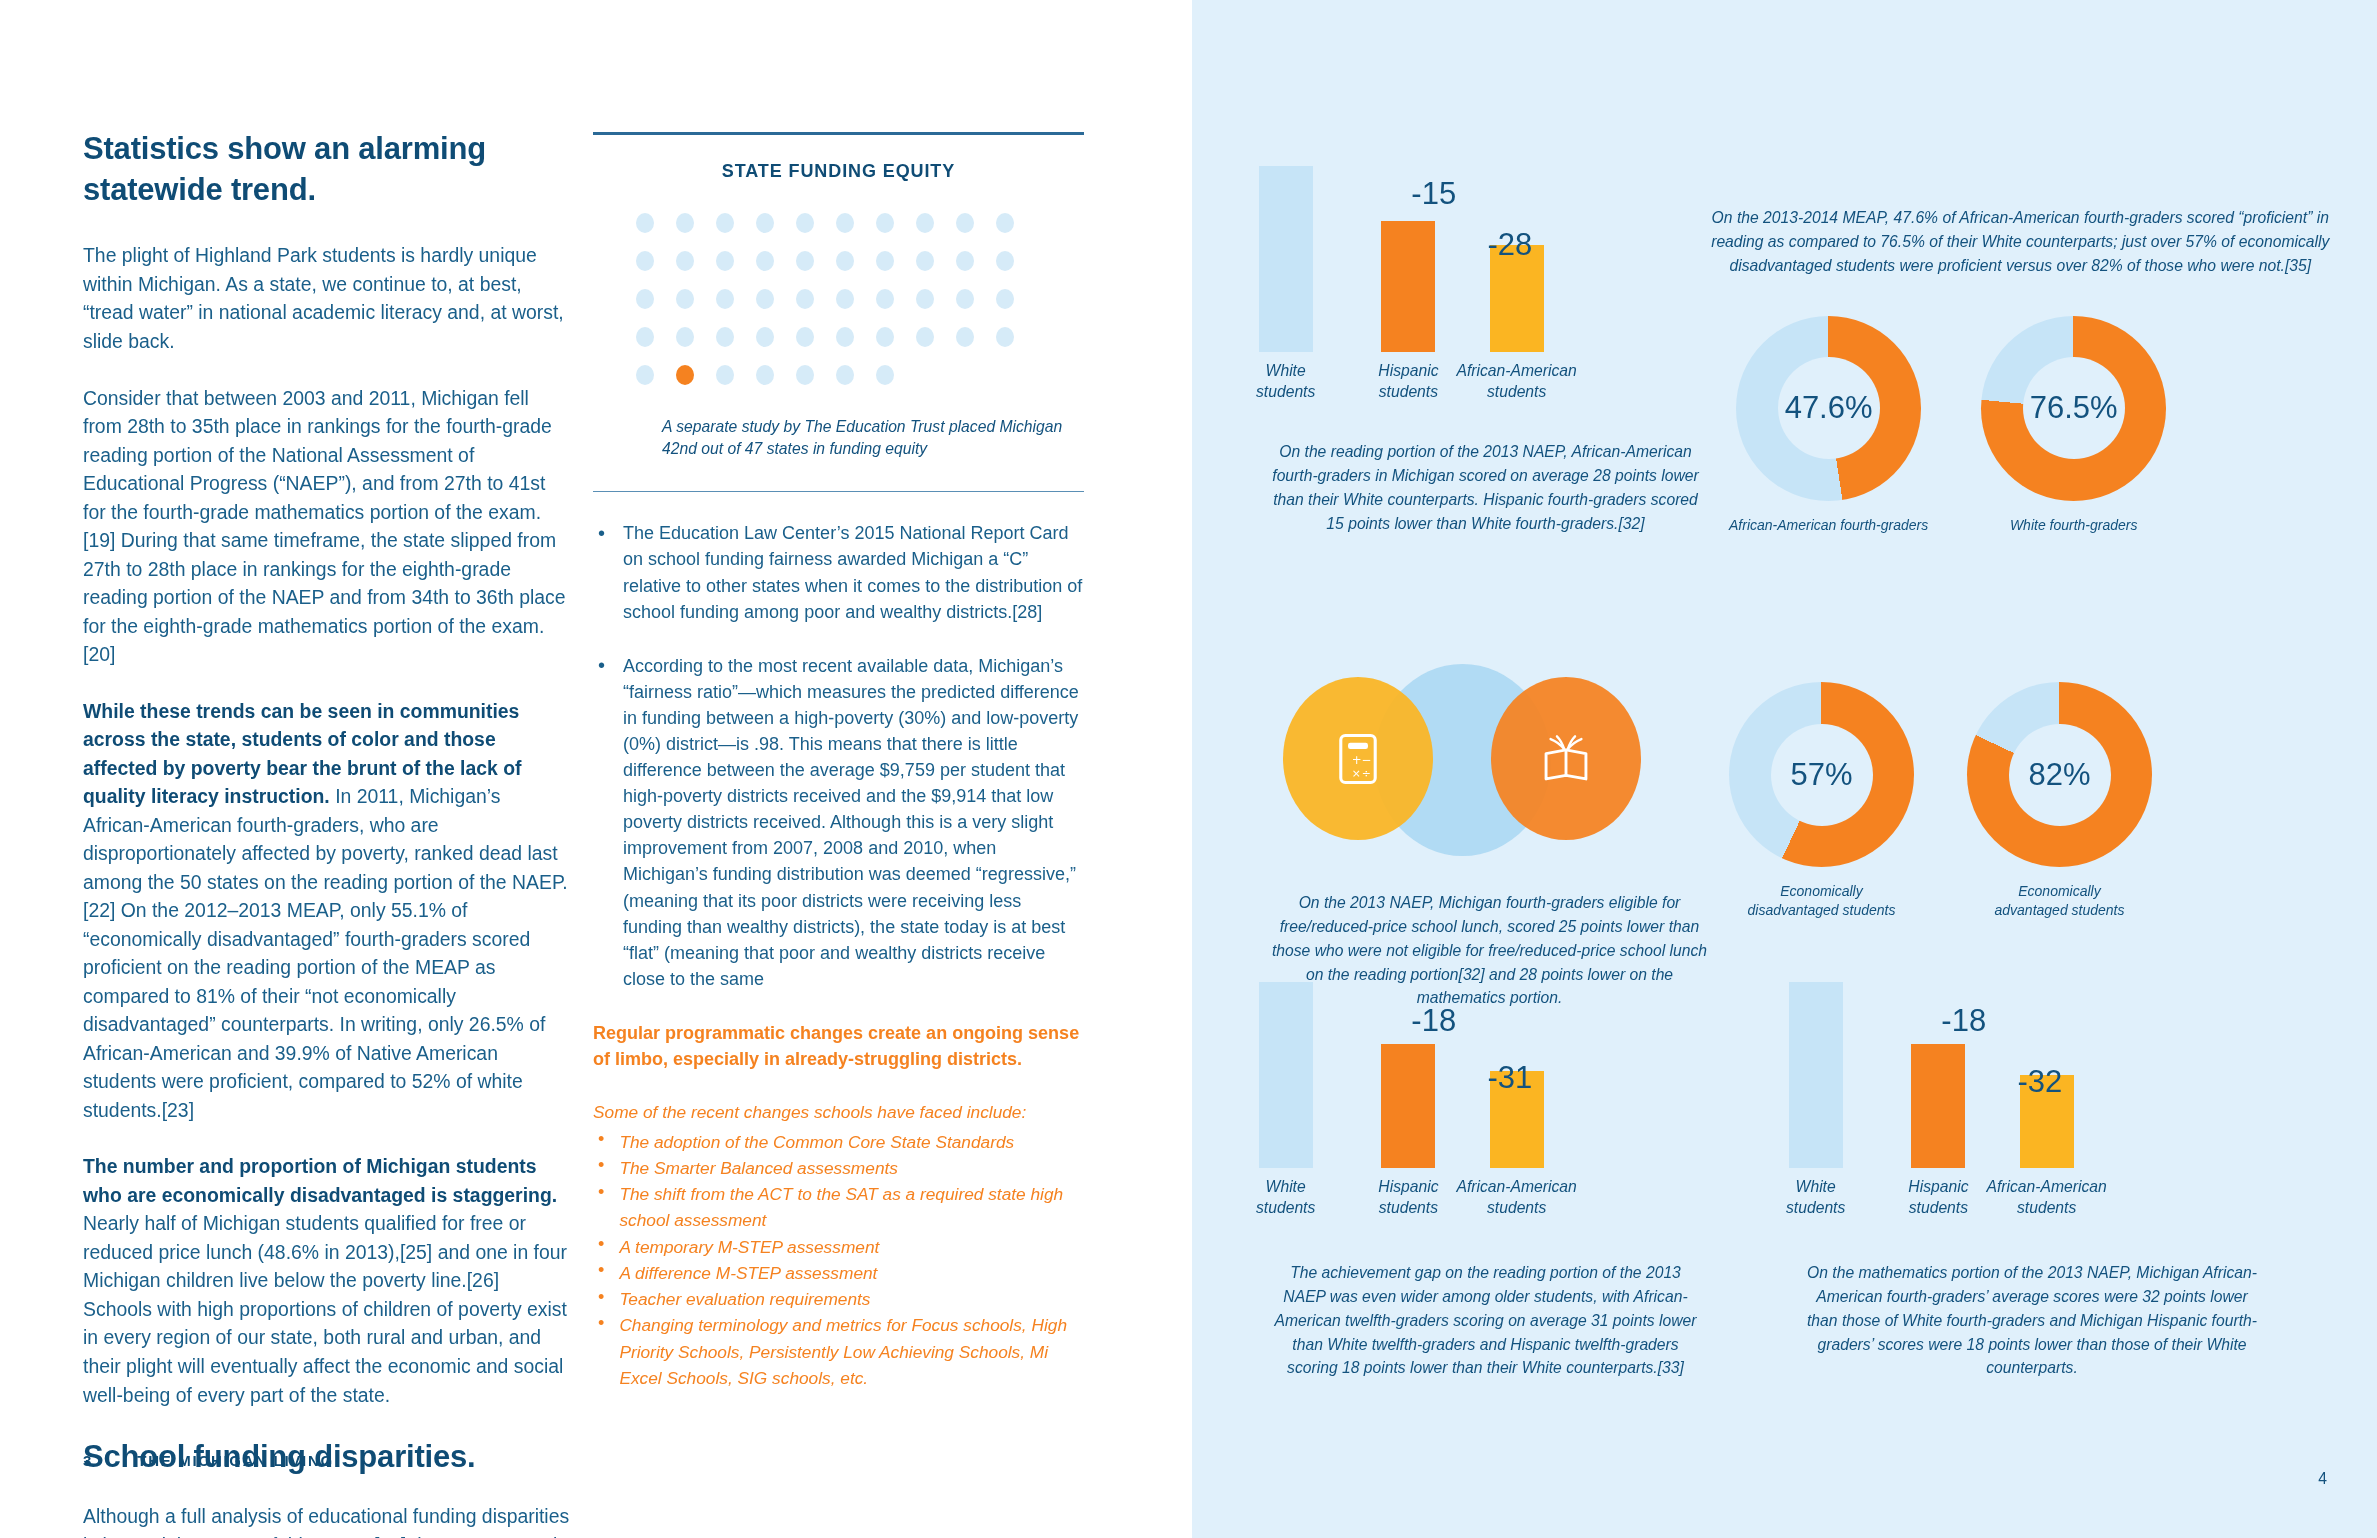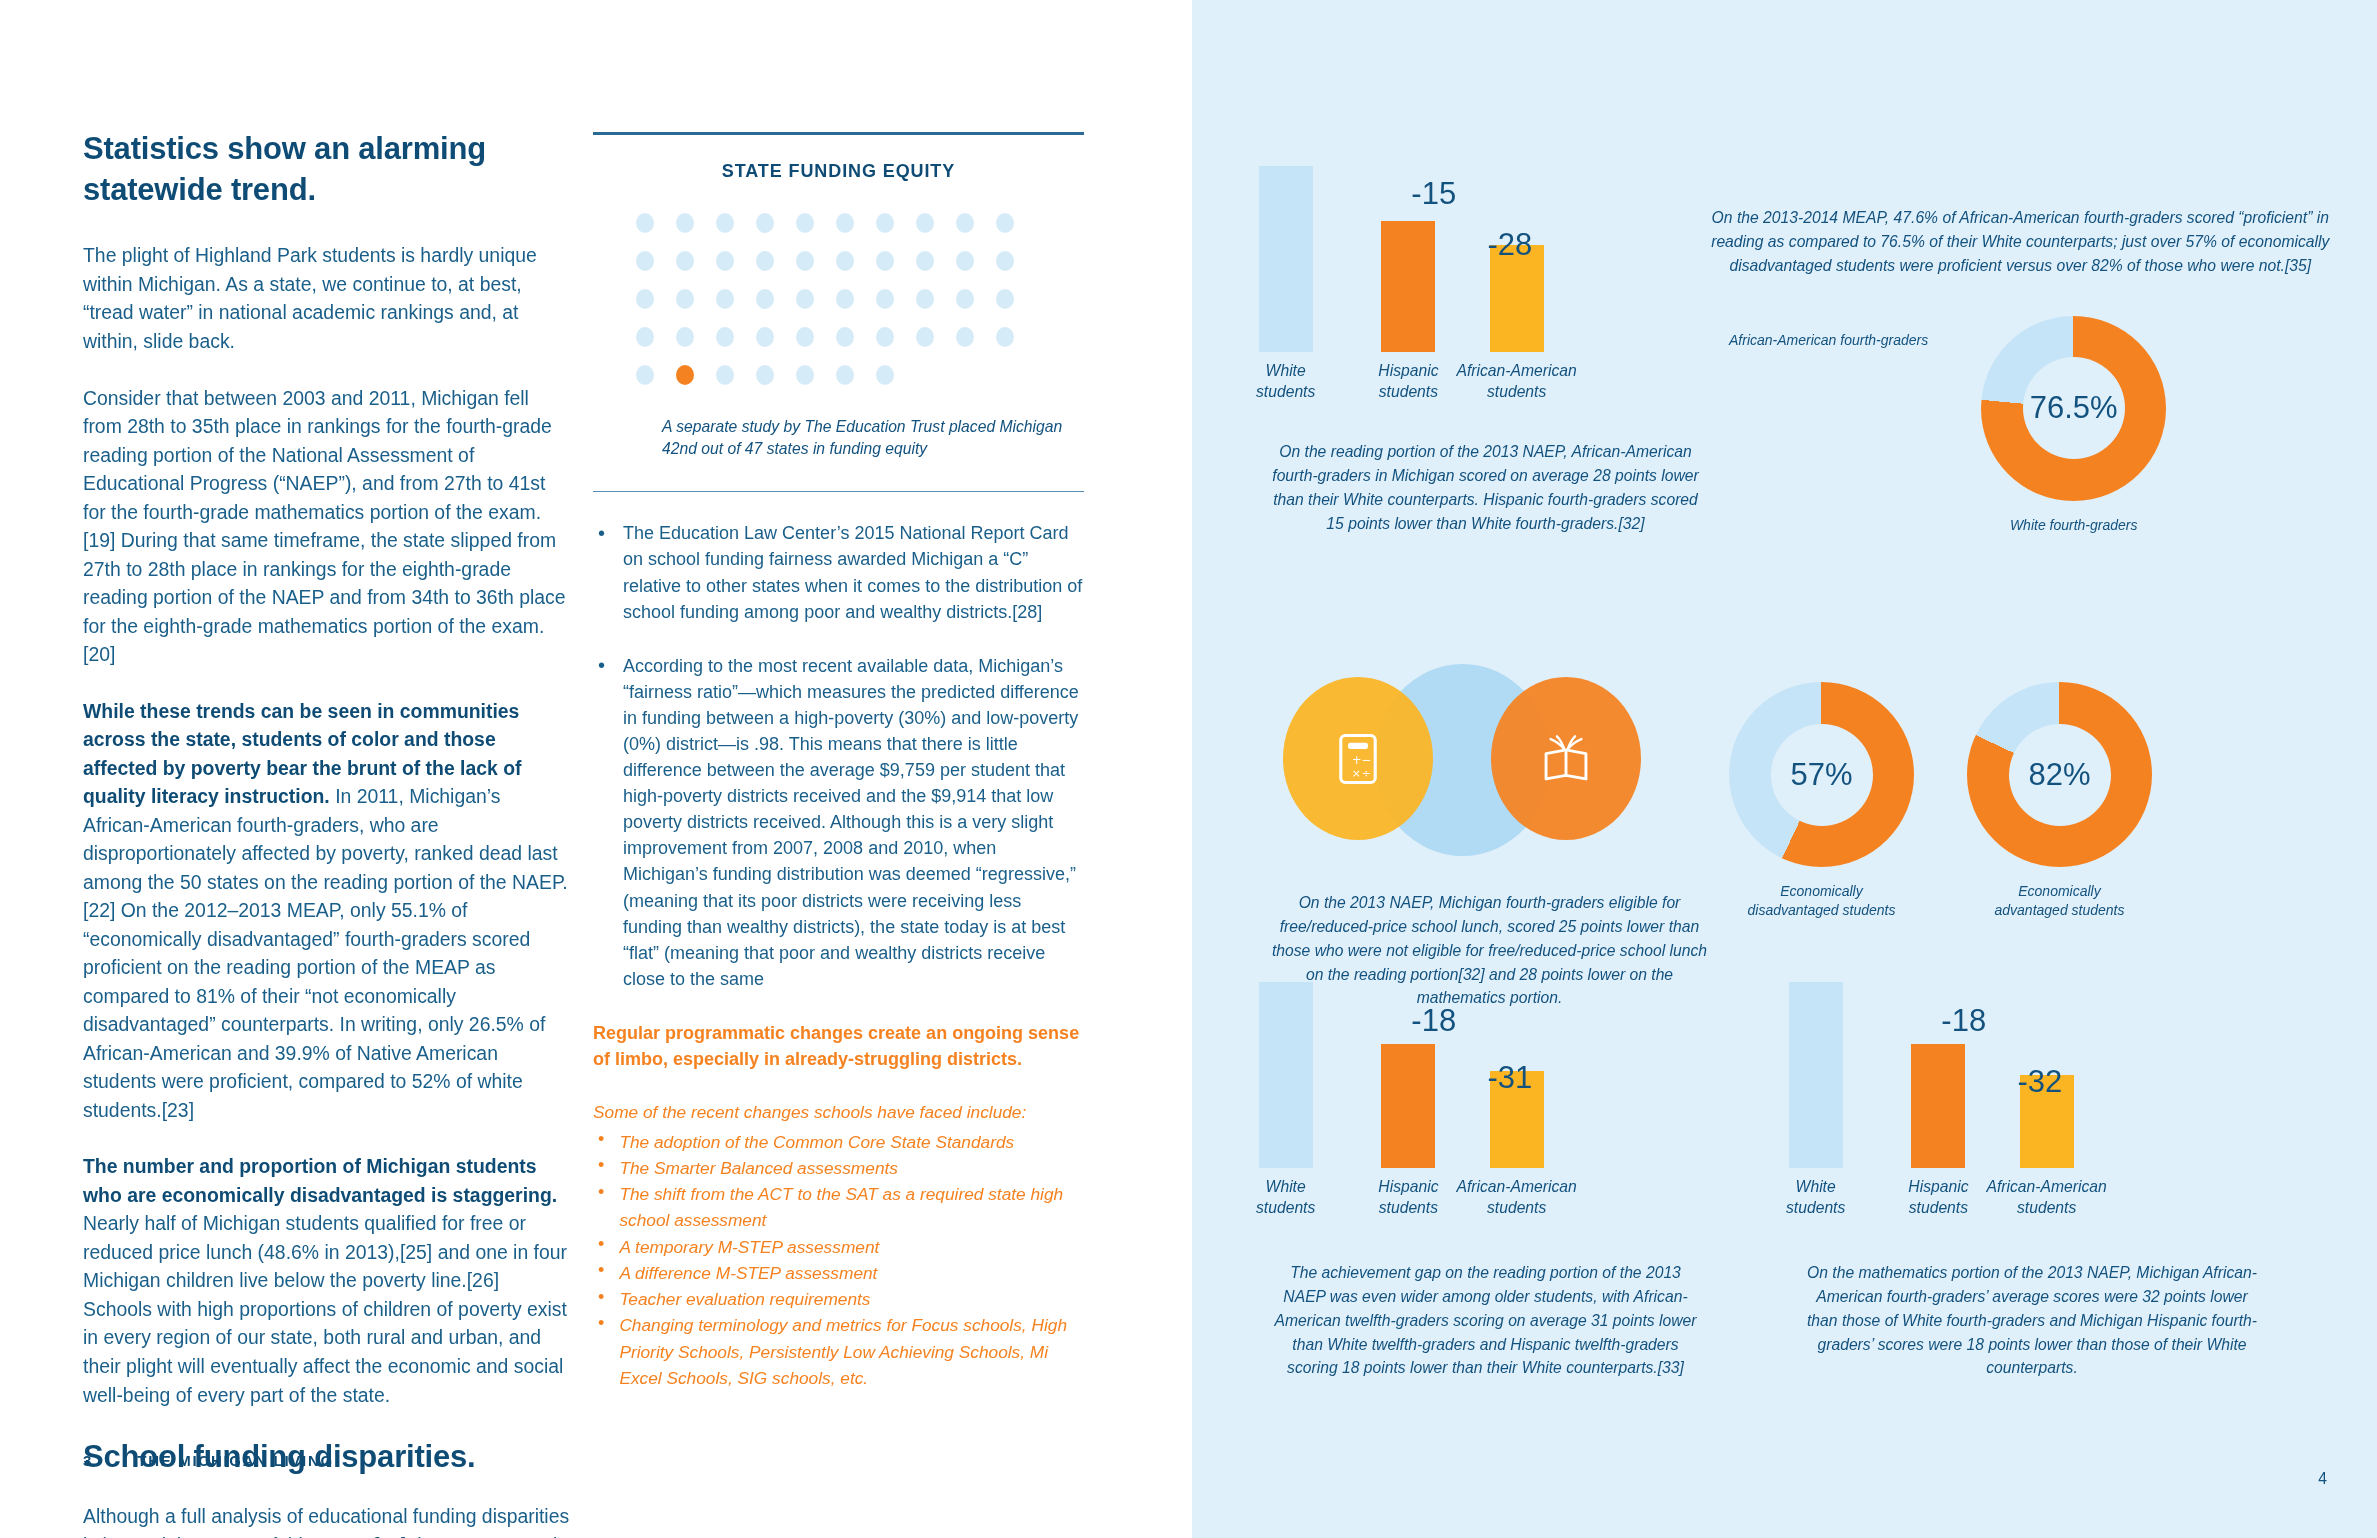--- a/index.html
+++ b/index.html
@@ -169,21 +169,21 @@
 </head>
 <body>
 
 <div class="spread">
 
   <div class="page-left">
 
     <div class="col-a">
       <h1 class="head">Statistics show an alarming statewide trend.</h1>
 
-      <p class="body">The plight of Highland Park students is hardly unique within Michigan. As a state, we continue to, at best, “tread water” in national academic rankings and, at within, slide back.</p>
+      <p class="body">The plight of Highland Park students is hardly unique within Michigan. As a state, we continue to, at best, “tread water” in national academic literacy and, at worst, slide back.</p>
       <p class="body">Consider that between 2003 and 2011, Michigan fell from 28th to 35th place in rankings for the fourth-grade reading portion of the National Assessment of Educational Progress (“NAEP”), and from 27th to 41st for the fourth-grade mathematics portion of the exam.[19] During that same timeframe, the state slipped from 27th to 28th place in rankings for the eighth-grade reading portion of the NAEP and from 34th to 36th place for the eighth-grade mathematics portion of the exam.[20]</p>
 
       <p class="body"><b>While these trends can be seen in communities across the state, students of color and those affected by poverty bear the brunt of the lack of quality literacy instruction.</b><span> In 2011, Michigan’s African-American fourth-graders, who are disproportionately affected by poverty, ranked dead last among the 50 states on the reading portion of the NAEP.[22] On the 2012–2013 MEAP, only 55.1% of “economically disadvantaged” fourth-graders scored proficient on the reading portion of the MEAP as compared to 81% of their “not economically disadvantaged” counterparts. In writing, only 26.5% of African-American and 39.9% of Native American students were proficient, compared to 52% of white students.[23]</span></p>
 
       <p class="body"><b>The number and proportion of Michigan students who are economically disadvantaged is staggering.</b><span> Nearly half of Michigan students qualified for free or reduced price lunch (48.6% in 2013),[25] and one in four Michigan children live below the poverty line.[26] Schools with high proportions of children of poverty exist in every region of our state, both rural and urban, and their plight will eventually affect the economic and social well-being of every part of the state.</span></p>
 
       <h2 class="head2">School funding disparities.</h2>
 
       <p class="body">Although a full analysis of educational funding disparities is beyond the scope of this report,[27] there are several key metrics that illustrate just how much Michigan is shortchanging its neediest districts.</p>
     </div>
@@ -291,20 +291,25 @@
           <div class="xlab">African-American<br>students</div>
         </div>
       </div>
       <div class="cap" style="margin-top:38px;width:429px;">On the reading portion of the 2013 NAEP, African-American fourth-graders in Michigan scored on average 28 points lower than their White counterparts. Hispanic fourth-graders scored 15 points lower than White fourth-graders.[32]</div>
     </div>
 
     <div class="quad" style="left:502px;top:206px;width:652px;">
       <div class="cap" style="width:636px;margin:0 0 38px 8.3px;">On the 2013-2014 MEAP, 47.6% of African-American fourth-graders scored “proficient” in reading as compared to 76.5% of their White counterparts; just over 57% of economically disadvantaged students were proficient versus over 82% of those who were not.[35]</div>
       <div class="donut-wrap" style="padding-left:35px;">
         <div class="donut-unit">
+          <div class="donut" id="donut-a" style="background: conic-gradient(rgb(245, 130, 32) 0deg, rgb(245, 130, 32) 171.36deg, rgb(198, 228, 247) 171.36deg, rgb(198, 228, 247) 360deg);">
+            <div class="hole">
+              <span class="pct">47.6%</span>
+            </div>
+          </div>
           <div class="donut-lab">African-American fourth-graders</div>
         </div>
         <div class="donut-unit">
           <div class="donut" id="donut-b" style="background: conic-gradient(rgb(245, 130, 32) 0deg, rgb(245, 130, 32) 275.4deg, rgb(198, 228, 247) 275.4deg, rgb(198, 228, 247) 360deg);">
             <div class="hole">
               <span class="pct">76.5%</span>
             </div>
           </div>
           <div class="donut-lab">White fourth-graders</div>
         </div>

